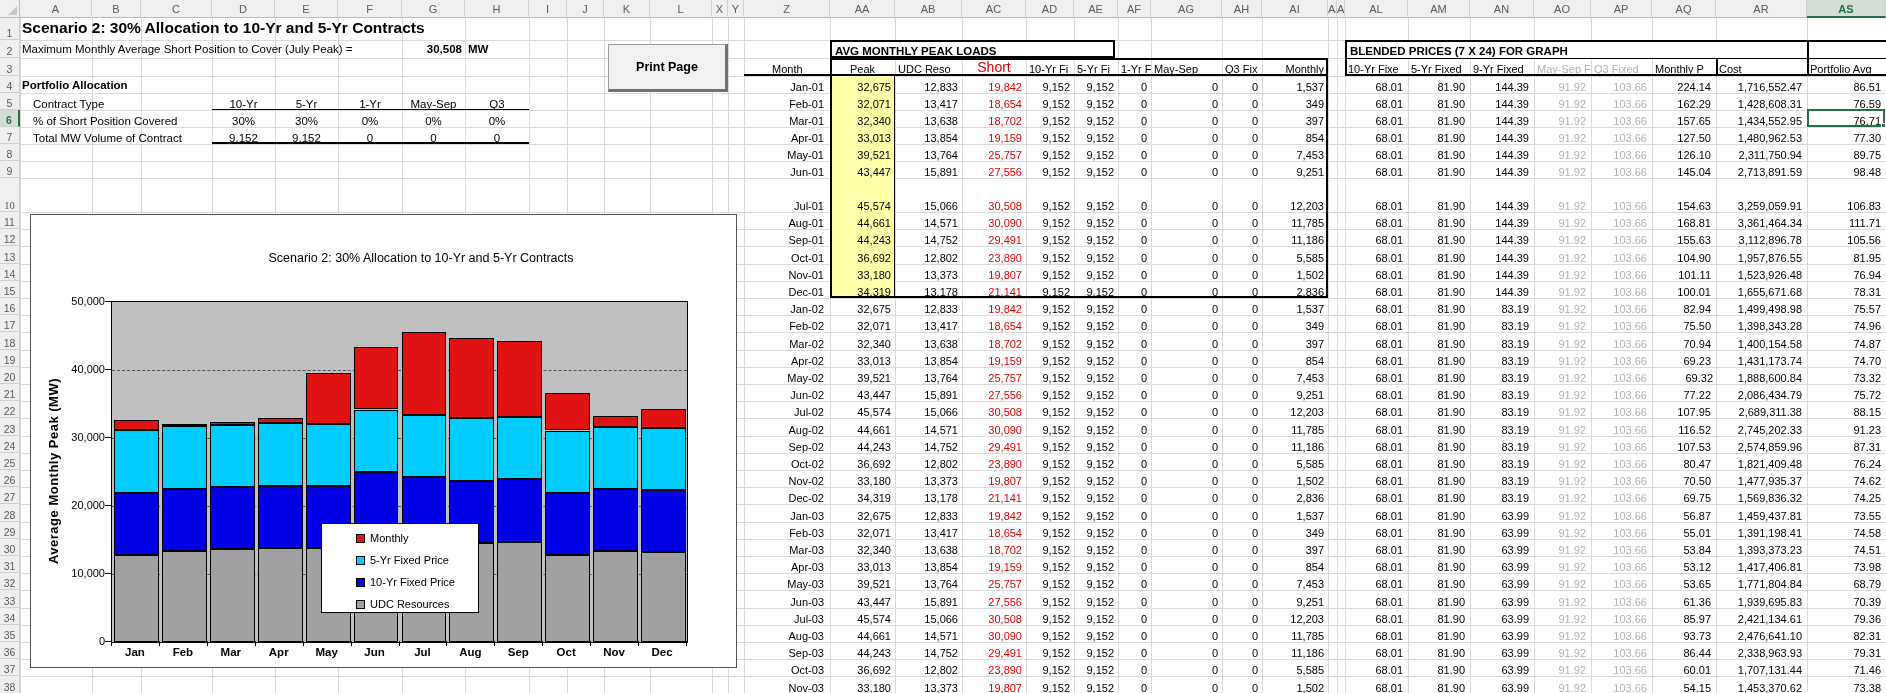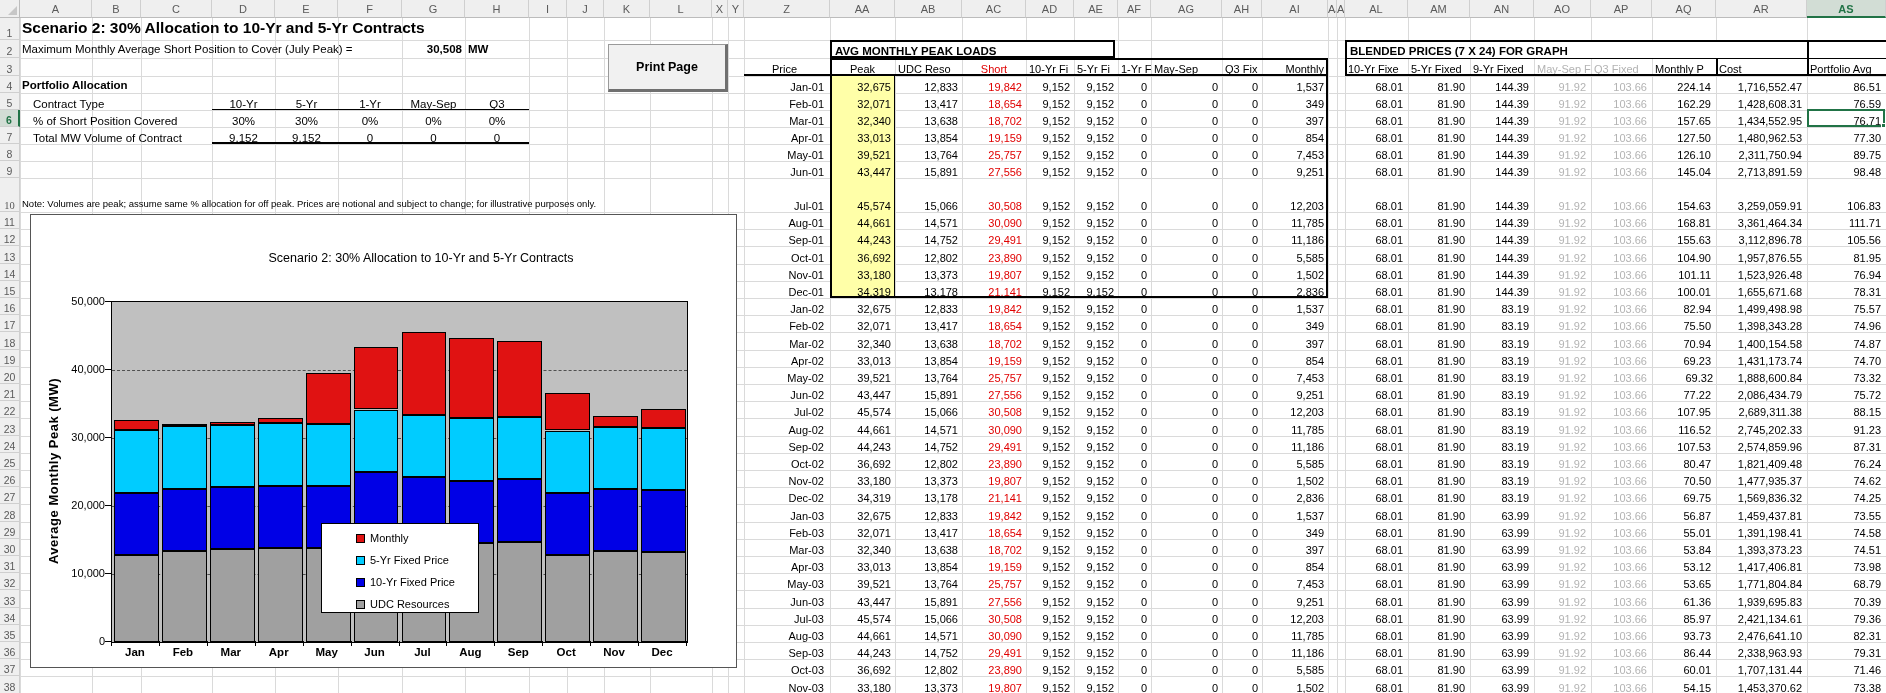--- a/index.html
+++ b/index.html
@@ -233,31 +233,30 @@
       <div class="cell c" style="left: 465px; top: 110px; width: 64px; height: 17px; font-size: 11.5px;">0%</div>
       <div class="cell l" style="left: 30px; top: 127px; width: 180px; height: 17px; font-size: 11.5px;">Total MW Volume of Contract</div>
       <div class="cell c" style="left: 212px; top: 127px; width: 63px; height: 17px; font-size: 11.5px;">9,152</div>
       <div class="cell c" style="left: 275px; top: 127px; width: 63px; height: 17px; font-size: 11.5px;">9,152</div>
       <div class="cell c" style="left: 338px; top: 127px; width: 64px; height: 17px; font-size: 11.5px;">0</div>
       <div class="cell c" style="left: 402px; top: 127px; width: 63px; height: 17px; font-size: 11.5px;">0</div>
       <div class="cell c" style="left: 465px; top: 127px; width: 64px; height: 17px; font-size: 11.5px;">0</div>
       <div class="blk" style="left: 212px; top: 109px; width: 317px; height: 1px; background: rgb(0, 0, 0);"></div>
       <div class="blk" style="left: 212px; top: 142px; width: 317px; height: 2px; background: rgb(0, 0, 0);"></div>
     </div>
-  <div class="abs t-note">Note: Volumes are peak; assume same % allocation for off peak.  Prices are notional and subject to change; for illustrative purposes only.</div>
   <button id="printbtn">Print Page</button>
 
   <div id="peaktable">
       <div class="blk" style="left: 830px; top: 76px; width: 65px; height: 222px; background: rgb(255, 255, 168); border-left: 1px solid rgb(0, 0, 0); border-right: 1px solid rgb(0, 0, 0);"></div>
       <div class="blk" style="left: 830px; top: 40px; width: 285px; height: 18px; background: rgb(255, 255, 255); border: 2px solid rgb(0, 0, 0);"></div>
       <div class="cell l bold" style="left: 832px; top: 41px; width: 280px; height: 16px; font-size: 11.5px;">AVG MONTHLY PEAK LOADS</div>
-      <div class="cell l" style="left: 744px; top: 58px; width: 86px; height: 17px; font-size: 11px; padding-left: 28px;">Price</div>
+      <div class="cell l" style="left: 744px; top: 58px; width: 86px; height: 17px; font-size: 11px; padding-left: 28px;">Month</div>
       <div class="cell c" style="left: 830px; top: 58px; width: 65px; height: 17px; font-size: 11px;">Peak</div>
       <div class="cell l" style="left: 895px; top: 58px; width: 67px; height: 17px; font-size: 11px;">UDC Reso</div>
-      <div class="cell c red" style="left: 962px; top: 58px; width: 64px; height: 17px; font-size: 11px;">Short</div>
+      <div class="cell c red" style="left: 962px; top: 58px; width: 64px; height: 17px; font-size: 14px;">Short</div>
       <div class="cell l" style="left: 1026px; top: 58px; width: 48px; height: 17px; font-size: 11px;">10-Yr Fi</div>
       <div class="cell l" style="left: 1074px; top: 58px; width: 44px; height: 17px; font-size: 11px;">5-Yr Fi</div>
       <div class="cell l" style="left: 1118px; top: 58px; width: 33px; height: 17px; font-size: 11px;">1-Yr Fi</div>
       <div class="cell l" style="left: 1151px; top: 58px; width: 71px; height: 17px; font-size: 11px;">May-Sep</div>
       <div class="cell l" style="left: 1222px; top: 58px; width: 40px; height: 17px; font-size: 11px;">Q3 Fix</div>
       <div class="cell r" style="left: 1262px; top: 58px; width: 66px; height: 17px; font-size: 11px;">Monthly</div>
       <div class="blk" style="left: 744px; top: 74px; width: 584px; height: 2px; background: rgb(0, 0, 0);"></div>
       <div class="cell r" style="left: 744px; top: 76px; width: 84px; height: 17px;">Jan-01</div>
       <div class="cell r" style="left: 830px; top: 76px; width: 65px; height: 17px;">32,675</div>
       <div class="cell r" style="left: 895px; top: 76px; width: 67px; height: 17px;">12,833</div>

